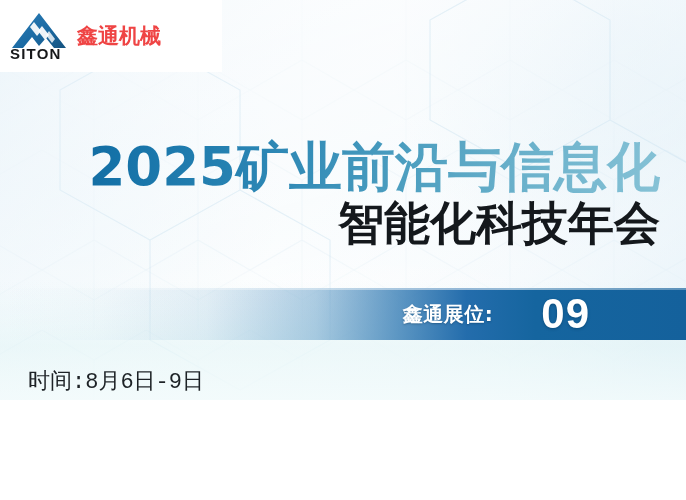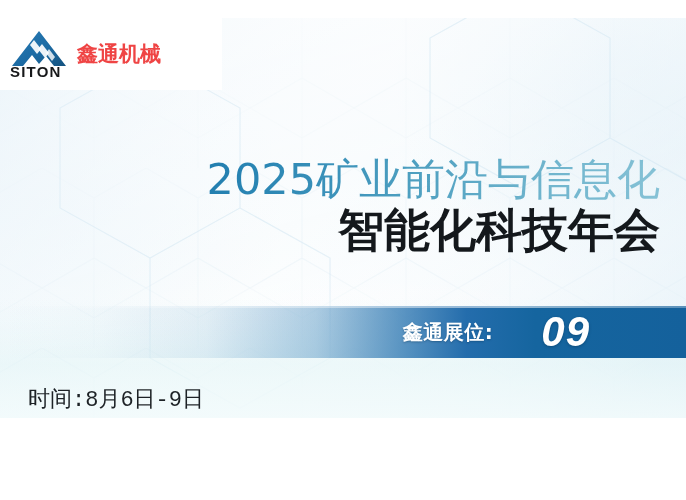--- a/index.html
+++ b/index.html
@@ -12,21 +12,20 @@
     overflow: hidden;
     font-family: "Liberation Sans", "DejaVu Sans", sans-serif;
   }
 
   #poster {
     position: relative;
     width: 686px;
     height: 400px;
     overflow: hidden;
     background: linear-gradient(160deg, #f2f8fc 0%, #eaf4fa 22%, #f4fafc 48%, #ffffff 72%, #fbfdfe 100%);
-    margin-top: 18px;
   }
 
   
   .bg-hex {
     position: absolute;
     inset: 0;
     pointer-events: none;
   }
   .bg-wash-right {
     position: absolute;
@@ -99,22 +98,22 @@
 
   
   #headline {
     position: absolute;
     left: 0; right: 26px;
     top: 138px;
     text-align: right;
   }
   #headline-line1 {
     font-family: "DejaVu Sans", "Liberation Sans", sans-serif;
-    font-weight: 400;
-    font-size: 43px;
+    font-weight: 700;
+    font-size: 53px;
     line-height: 1.08;
     letter-spacing: 0px;
     white-space: nowrap;
     background: linear-gradient(100deg, #0f5f92 0%, #1572a8 18%, #2b86b4 40%, #4d9fc0 62%, #6fb4cd 82%, #86c2d6 100%);
     -webkit-background-clip: text;
     background-clip: text;
     color: transparent;
     -webkit-text-fill-color: transparent;
   }
   #headline-line2 {
@@ -169,21 +168,20 @@
   }
   #booth-number {
     font-family: "Liberation Sans", sans-serif;
     font-weight: 700;
     font-size: 42px;
     color: #ffffff;
     margin-left: 20px;
     letter-spacing: 1px;
     line-height: 1;
     text-shadow: 0 1px 3px rgba(0,40,70,0.4);
-    font-style: italic;
   }
 
   
   #footer-info {
     position: absolute;
     left: 0; right: 0;
     top: 366px;
     height: 34px;
     display: flex;
     align-items: center;

